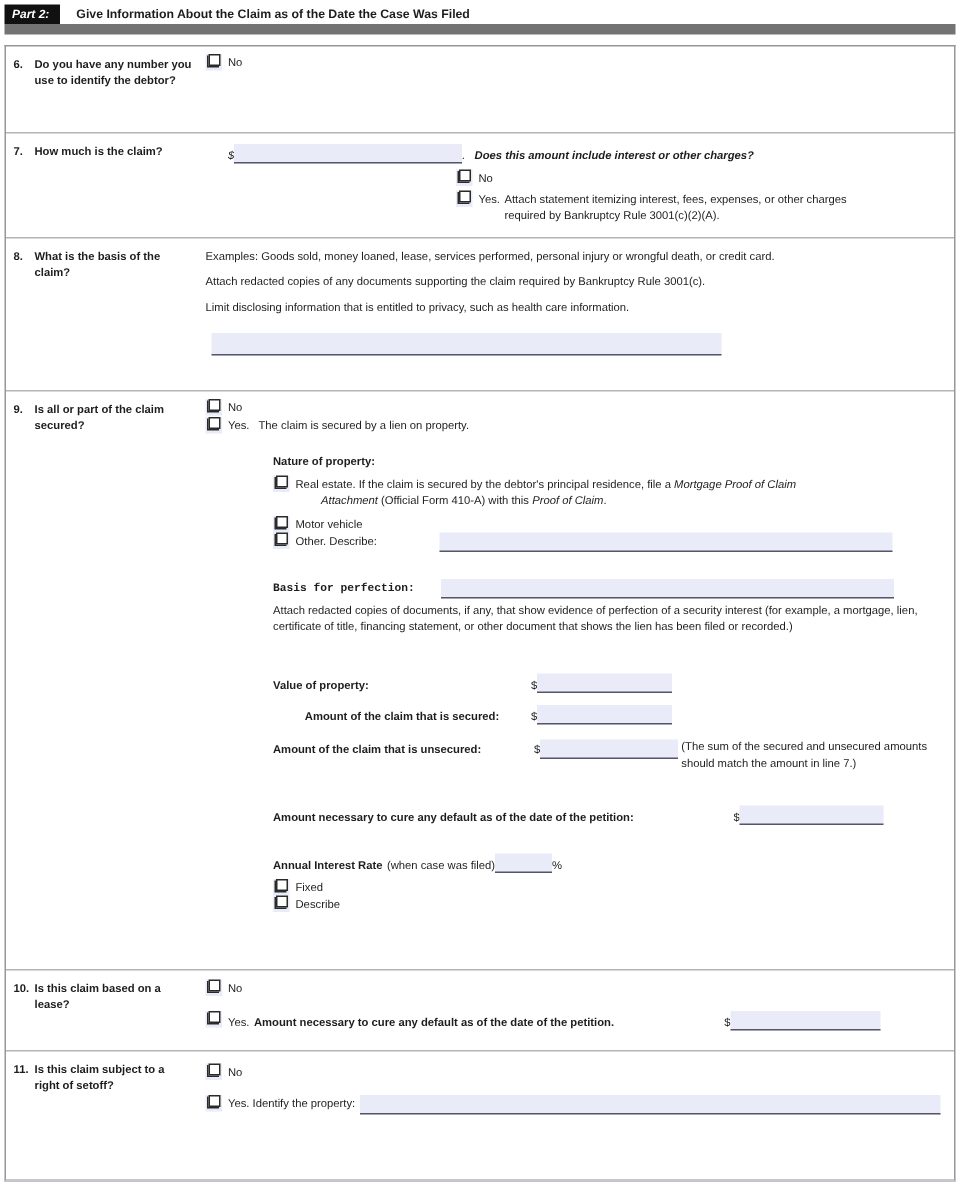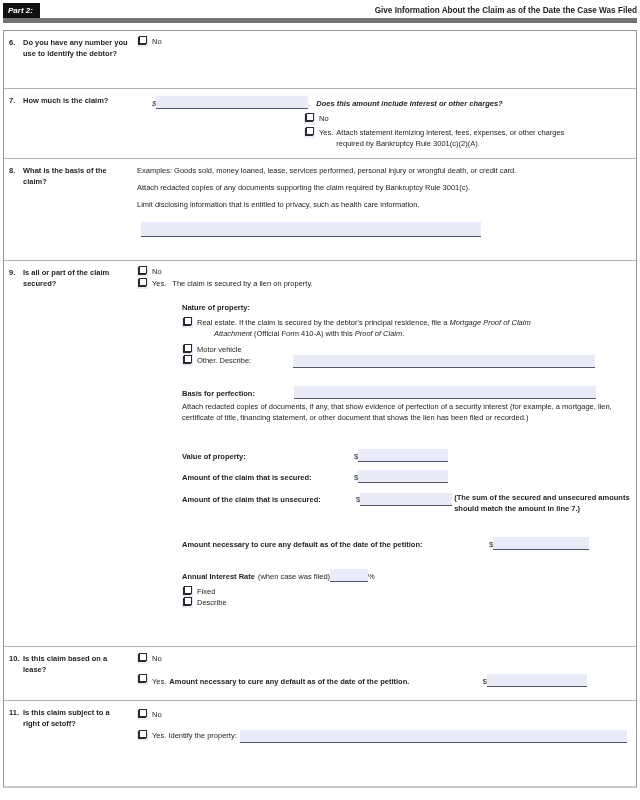--- a/index.html
+++ b/index.html
@@ -9,21 +9,21 @@
     --border:#96969b;
     --rowline:#b4b4b8;
     --ink:#1d1d1d;
   }
   *{box-sizing:border-box;margin:0;padding:0;}
   html,body{background:#ffffff;}
   body{width:640px;height:800px;overflow:hidden;font-family:"Liberation Sans","DejaVu Sans",sans-serif;font-size:7.5px;color:var(--ink);}
   .page{width:640px;height:800px;position:relative;background:#fff;}
 
   
-  .hdr{margin:3px 3px 0 3px;height:20px;display:flex;align-items:stretch;border-bottom:5px solid #737373;justify-content:space-between;}
+  .hdr{margin:3px 3px 0 3px;height:20px;display:flex;align-items:stretch;border-bottom:7px solid #737373;}
   .badge{background:var(--header-bg);color:var(--header-text);font-weight:bold;font-style:italic;font-size:8px;display:flex;align-items:center;padding:0 7px 0 5px;}
   .title{font-weight:bold;font-size:8.2px;display:flex;align-items:center;margin-left:11px;}
 
   
   .tbl{margin:7px 3px 0 3px;border:1px solid var(--border);border-bottom:2px solid #c7c7cb;}
   .row{display:flex;border-bottom:1px solid var(--rowline);}
   .row:last-child{border-bottom:none;}
   .r6{height:58px;}.r7{height:70px;}.r8{height:102px;}.r9{height:386px;}.r10{height:54px;}.r11{height:85px;}
   .qcol{width:128px;flex:none;padding:6px 4px 0 5px;display:flex;align-items:flex-start;line-height:11px;}
   .qnum{font-weight:bold;width:14px;flex:none;}
@@ -142,40 +142,40 @@
             <span class="cb"></span>
             <span>Motor vehicle</span>
           </div>
           <div class="cbrow">
             <span class="cb"></span>
             <span style="width:96px;">Other. Describe:</span>
             <span class="field" style="width:302px;"></span>
           </div>
 
           <div class="flexline" style="margin-top:18px;">
-            <span class="b" style="width:112px;flex:none;">Basis for perfection:</span>
+            <span class="b" style="width:112px;flex:none;font-family:Liberation Mono, monospace;">Basis for perfection:</span>
             <span class="field" style="width:302px;"></span>
           </div>
           <div style="width:460px;margin-top:2px;">Attach redacted copies of documents, if any, that show evidence of perfection of a security interest (for example, a mortgage, lien, certificate of title, financing statement, or other document that shows the lien has been filed or recorded.)</div>
 
           <div class="flexline" style="margin-top:26px;">
             <span class="b" style="width:172px;flex:none;">Value of property:</span>
             <span>$</span>
               <span class="field" style="width:90px;"></span>
           </div>
           <div class="flexline" style="margin-top:8px;">
-            <span class="b" style="width:172px;flex:none;">Amount of the claim that is secured:</span>
+            <span class="b" style="width:172px;flex:none;text-align:center;">Amount of the claim that is secured:</span>
             <span>$</span>
               <span class="field" style="width:90px;"></span>
           </div>
           <div style="display:flex;align-items:flex-start;margin-top:9px;">
             <span class="b" style="width:174px;flex:none;padding-top:2px;">Amount of the claim that is unsecured:</span>
             <span style="padding-top:2px;">$</span>
               <span class="field" style="width:92px;flex:none;margin-top:1px;"></span>
-            <span style="width:176px;margin-left:2px;font-weight:bold;">(The sum of the secured and unsecured amounts should match the amount in line 7.)</span>
+            <span style="width:176px;margin-left:2px;">(The sum of the secured and unsecured amounts should match the amount in line 7.)</span>
           </div>
 
           <div class="flexline" style="margin-top:23px;">
             <span class="b" style="width:307px;flex:none;">Amount necessary to cure any default as of the date of the petition:</span>
             <span>$</span>
               <span class="field" style="width:96px;"></span>
           </div>
 
           <div class="flexline" style="margin-top:19px;">
             <span class="b">Annual Interest Rate</span>

